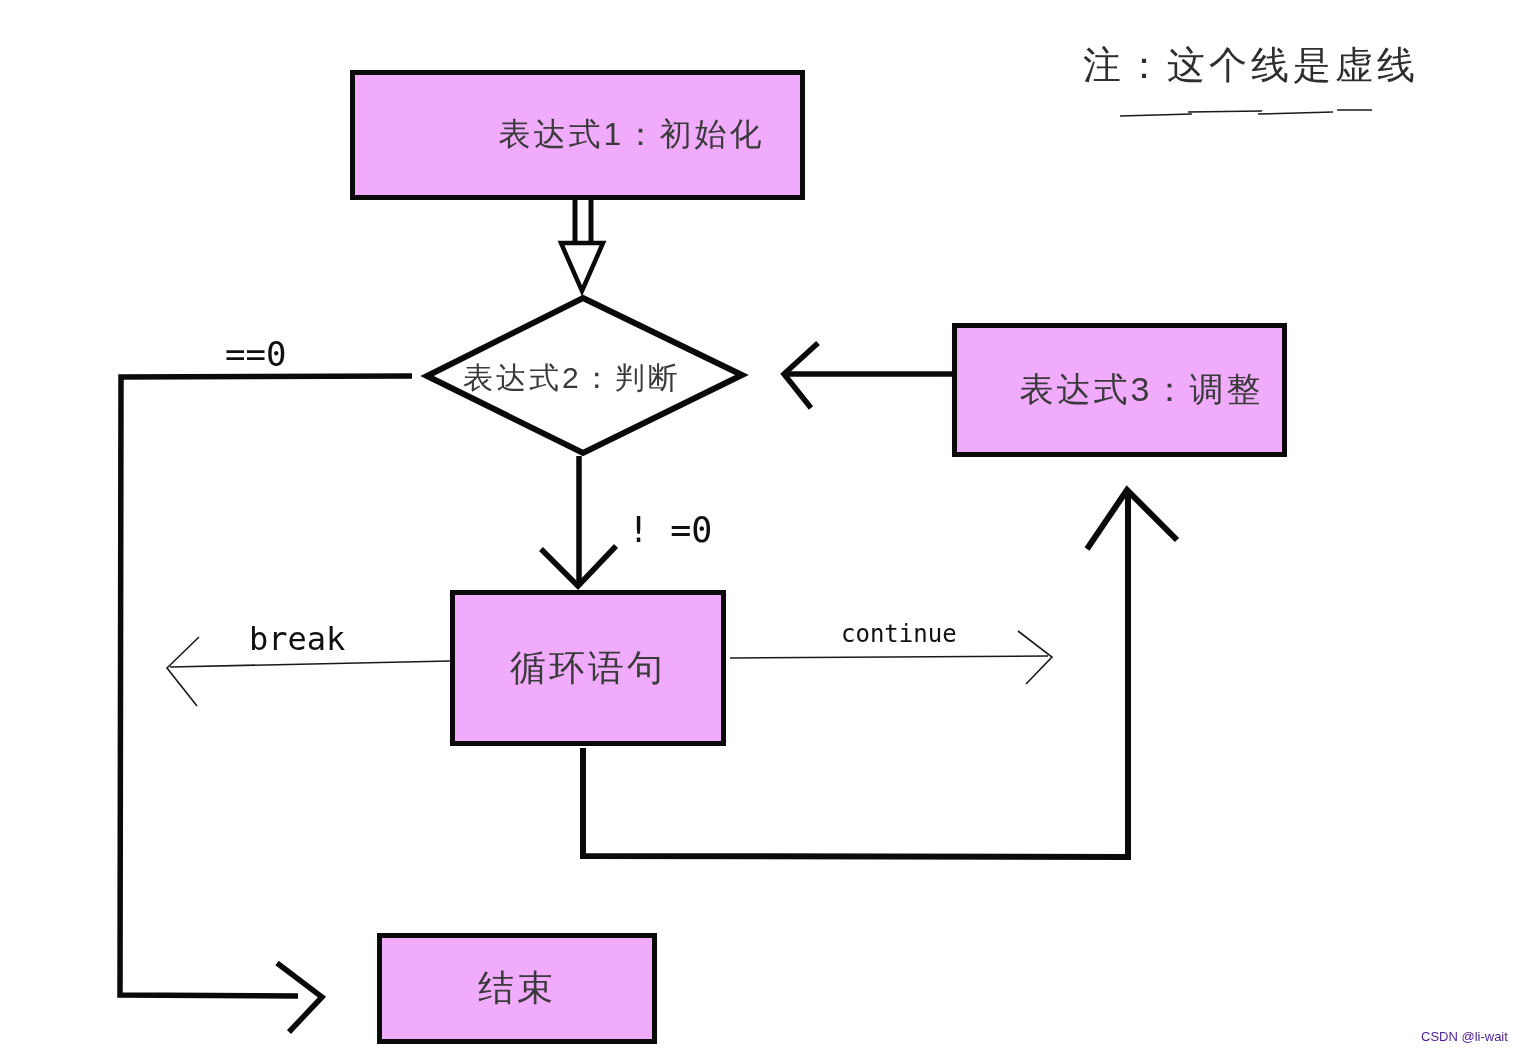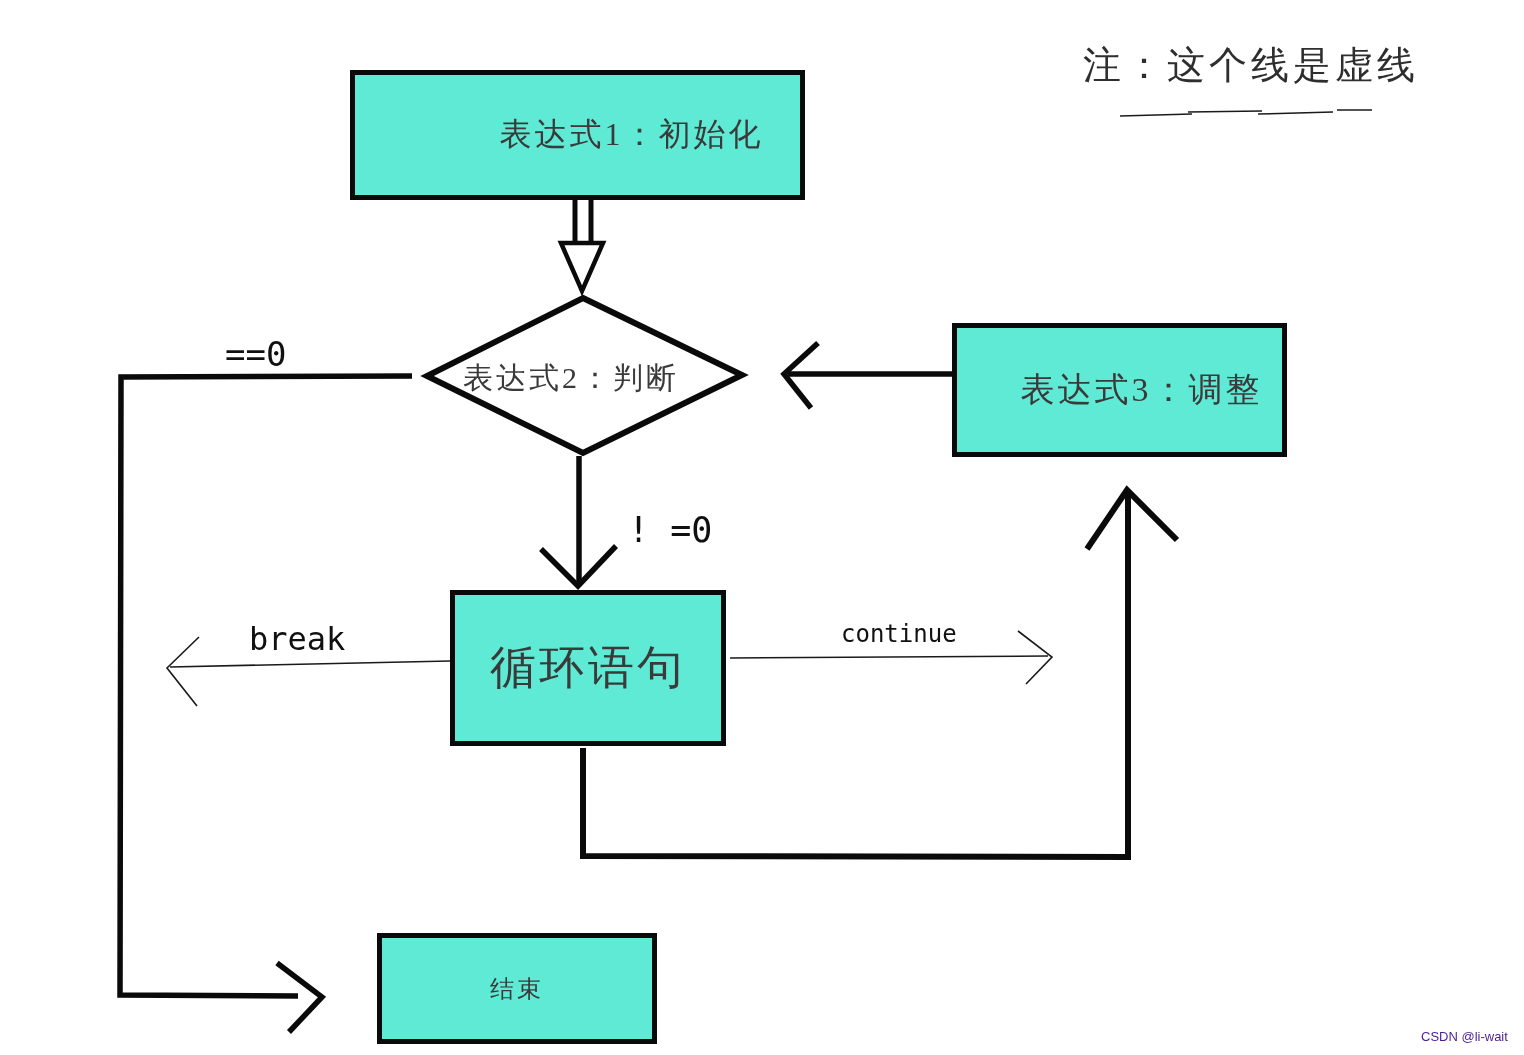--- a/index.html
+++ b/index.html
@@ -8,25 +8,25 @@
     width:1524px;height:1055px;
     background:#ffffff;
     overflow:hidden;
     font-family:"Liberation Serif","DejaVu Serif",serif;
   }
   #wires{position:absolute;left:0;top:0;width:1524px;height:1055px;}
   .box{
     position:absolute;
     box-sizing:border-box;
     border:5px solid #0a0a0a;
-    background:#5eead4;
+    background:#f0abfc;
     display:flex;align-items:center;justify-content:center;
   }
   .cjk{
-    font-family:Liberation Serif, serif;
+    font-family:Liberation Sans, sans-serif;
     color:#3a3a3a;
     letter-spacing:3px;
     white-space:nowrap;
   }
   .mono-label{
     position:absolute;
     font-family:"DejaVu Sans Mono","Liberation Mono",monospace;
     color:#101010;
     white-space:nowrap;
   }
@@ -106,25 +106,25 @@
 
   <div class="box" style="left:350px;top:70px;width:455px;height:130px;">
     <span class="cjk" style="font-size:32px;padding-left:108px;">表达式1：初始化</span>
   </div>
 
   <div class="box" style="left:952px;top:323px;width:335px;height:134px;text-align:center;">
     <span class="cjk" style="font-size:34px;padding-left:44px;">表达式3：调整</span>
   </div>
 
   <div class="box" style="left:450px;top:590px;width:276px;height:156px;">
-    <span class="cjk" style="font-size:46px;">循环语句</span>
+    <span class="cjk" style="font-size:36px;">循环语句</span>
   </div>
 
   <div class="box" style="left:377px;top:933px;width:280px;height:111px;">
-    <span class="cjk" style="font-size:24px;">结束</span>
+    <span class="cjk" style="font-size:36px;">结束</span>
   </div>
 
   <div class="diamond-label cjk" style="left:463px;top:358px;width:250px;font-size:30px;">表达式2：判断</div>
 
   <div class="mono-label" style="left:225px;top:334px;font-size:34px;">==0</div>
 
   <div class="mono-label" style="left:628px;top:510px;font-size:35px;">! =0</div>
 
   <div class="mono-label" style="left:249px;top:620px;font-size:32px;">break</div>
 

